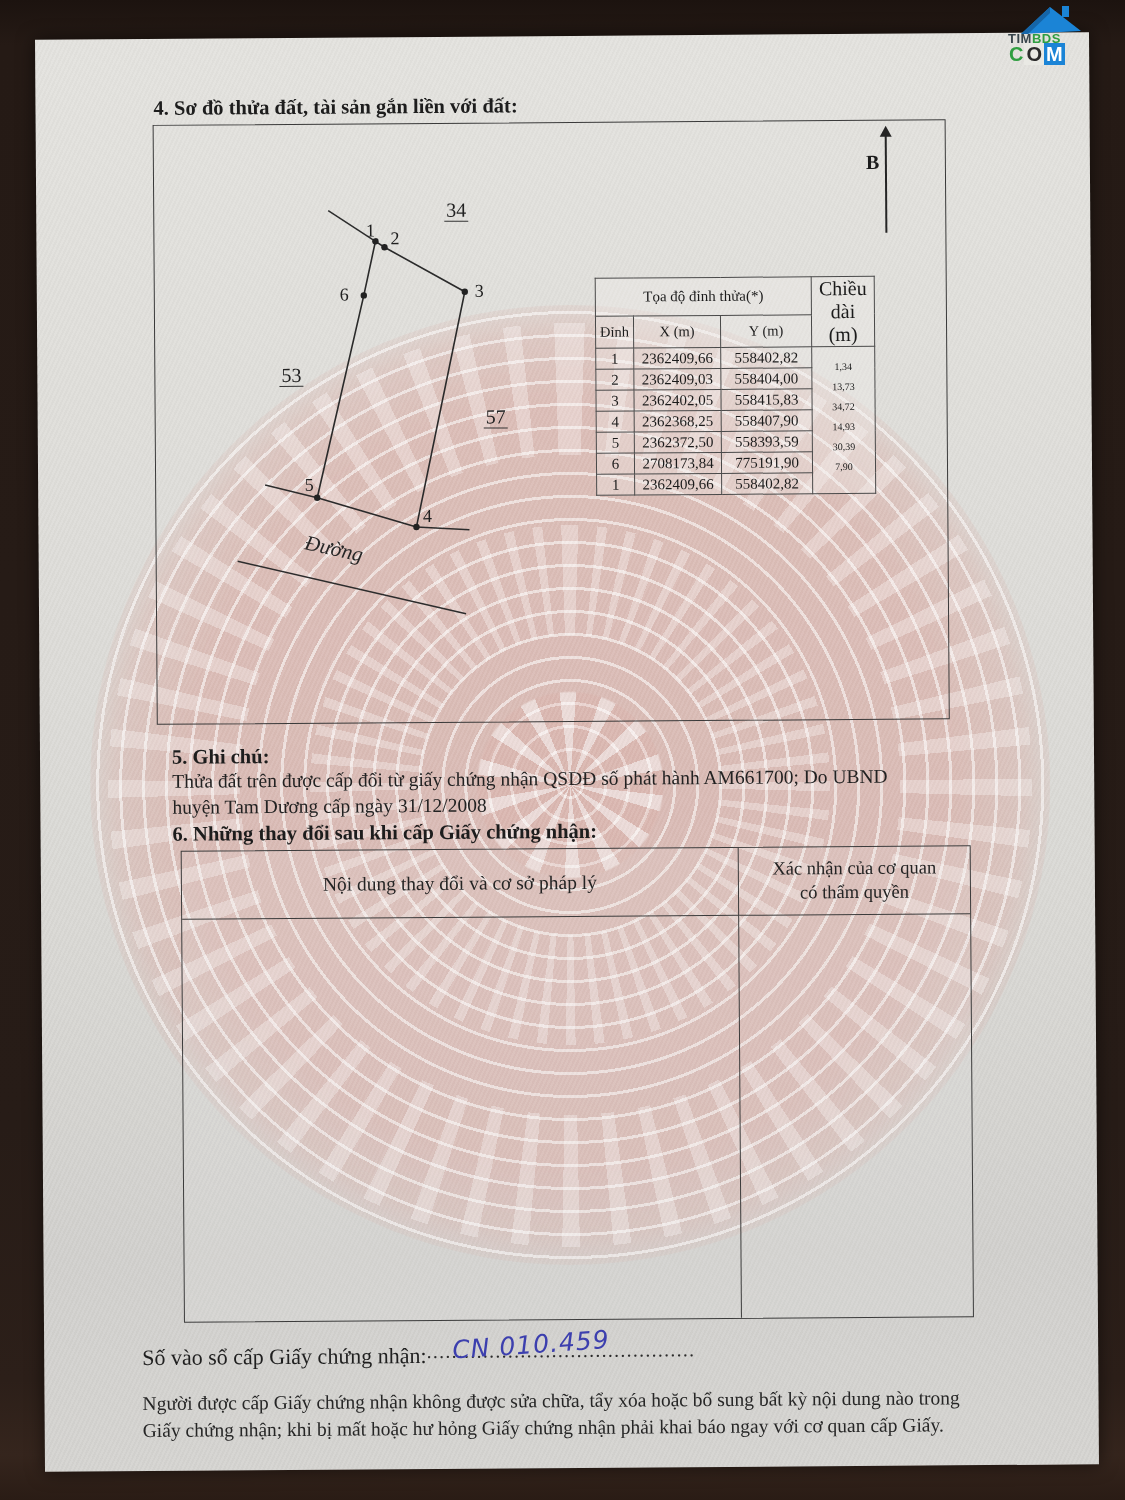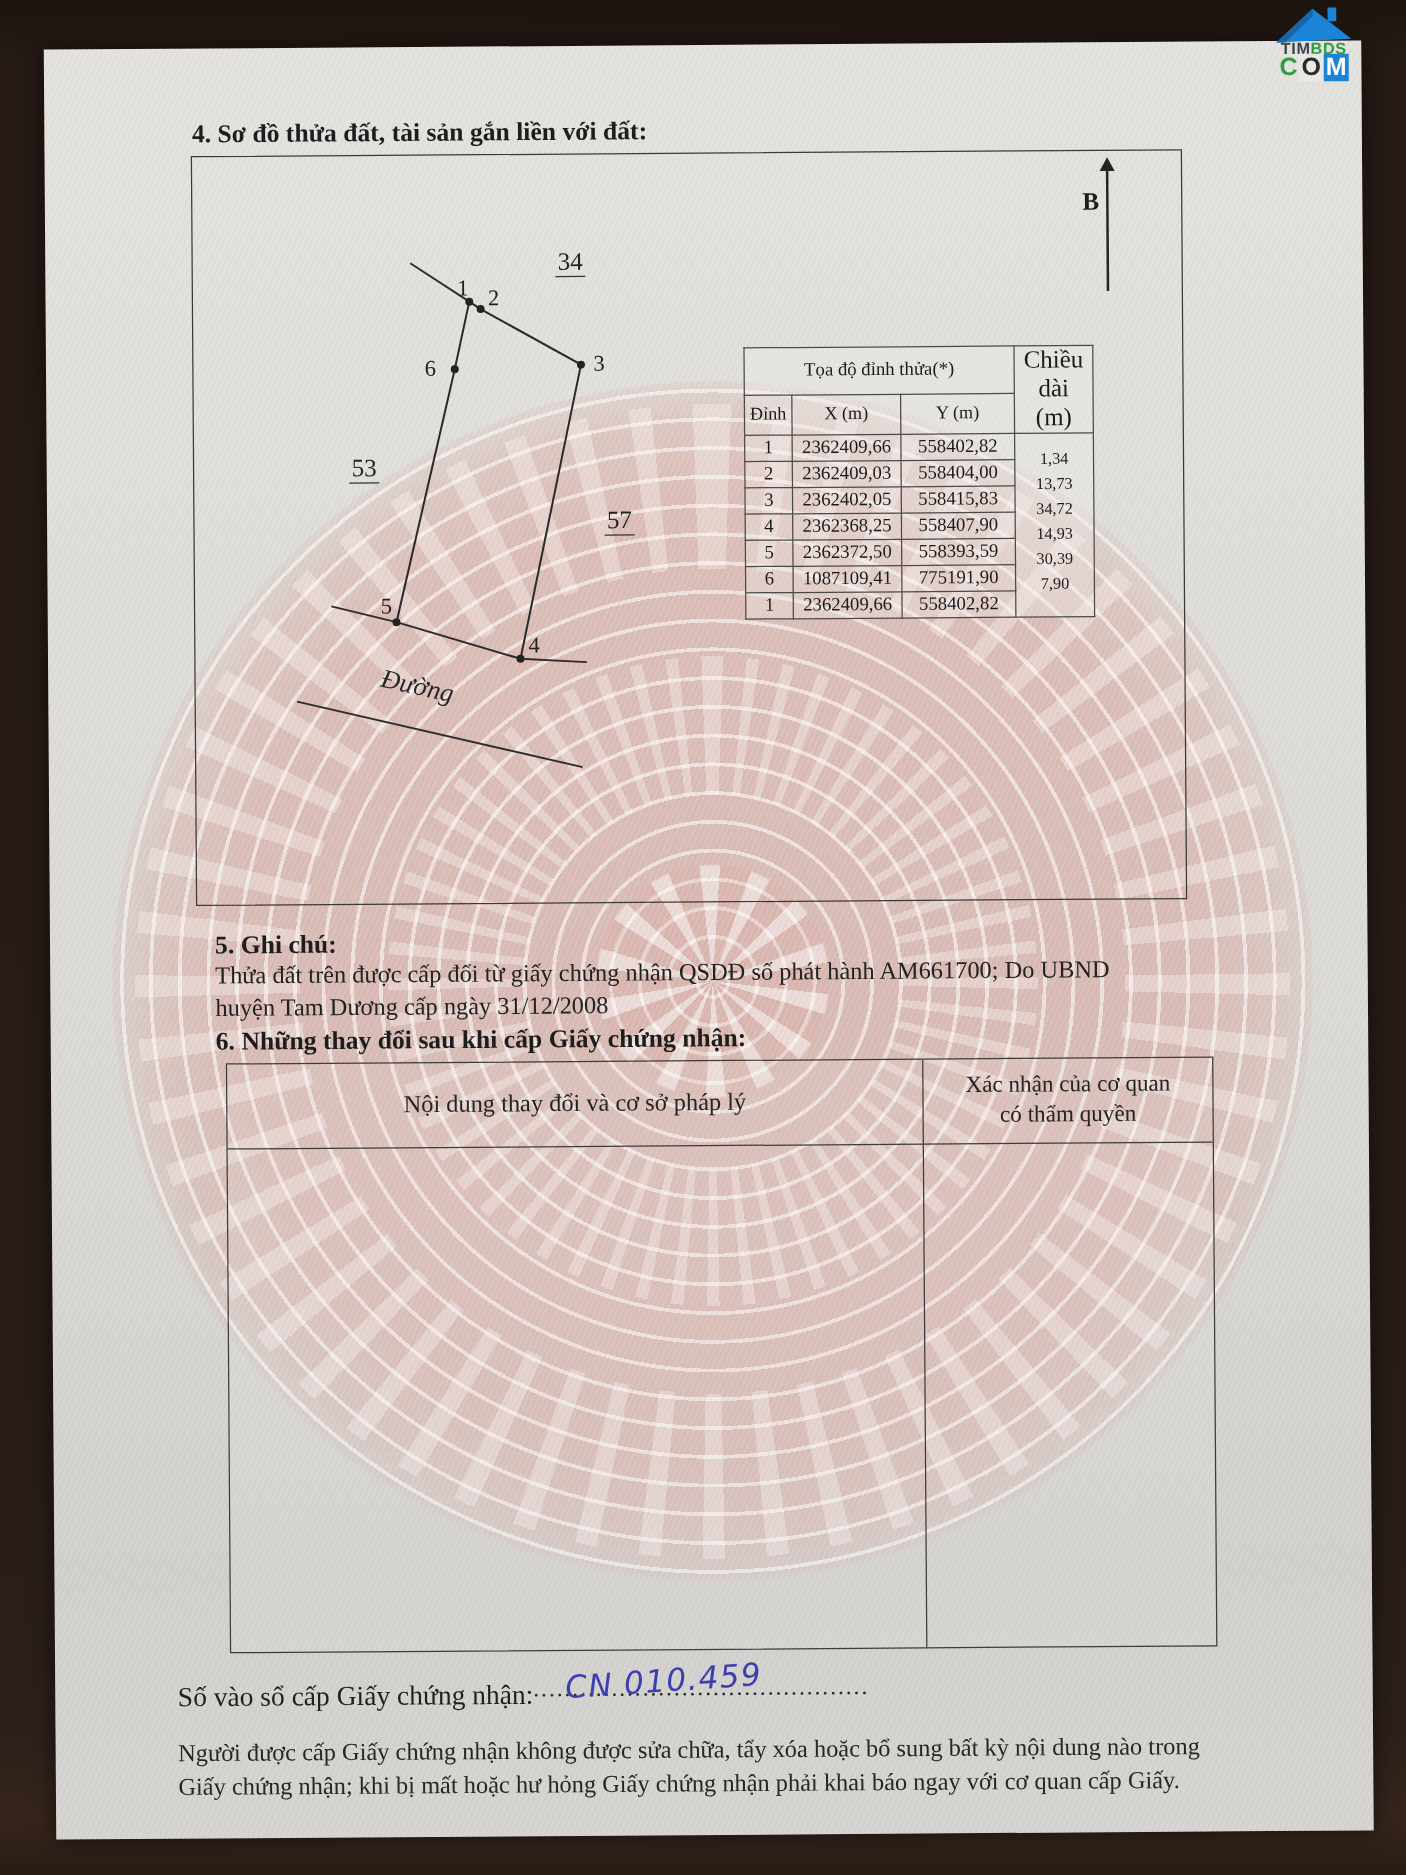--- a/index.html
+++ b/index.html
@@ -45,40 +45,40 @@
 
   
   .coord-table{position:absolute;left:558px;top:242px;border-collapse:collapse;background:rgba(240,239,236,.35);
     font-family:"Liberation Serif",serif;font-size:14.5px;color:#1b1b1b;}
   .coord-table td{border:1.2px solid #4a4a4a;text-align:center;padding:0;}
   .ct-title{height:26px;font-size:15px;}
   .ct-sub td{height:22px;text-align:center;}
   .ct-data td{height:20px;font-size:15px;}
   .ct-c1{width:37px;} .ct-c2{width:86px;} .ct-c3{width:90px;} .ct-c4{width:62px;}
   .cd-cell{vertical-align:top;}
-  .cd-val{height:20px;line-height:20px;font-size:13px;}
+  .cd-val{height:20px;line-height:20px;font-size:10px;}
   .cd-first{margin-top:10px;}
   .ct-len{line-height:1.15;font-size:20px;padding:2px 1px;}
 
   
   .changes-table{position:absolute;left:140px;top:812px;width:788px;height:470px;border:1.6px solid #3c3c3c;
     display:grid;grid-template-columns:557px 1fr;grid-template-rows:68px 1fr;background:rgba(240,239,236,.12);}
   .cht-hl{border-right:1.3px solid #3c3c3c;border-bottom:1.3px solid #3c3c3c;display:flex;align-items:center;justify-content:center;font-size:19.5px;}
   .cht-hr{border-bottom:1.3px solid #3c3c3c;display:flex;flex-direction:column;align-items:center;justify-content:center;font-size:18.5px;line-height:1.25;text-align:center;}
   .cht-bl{border-right:1.3px solid #3c3c3c;}
 
   
   .sovaoso{position:absolute;left:98px;top:1304px;font-size:22px;color:#1f1f1f;white-space:nowrap;}
   .svs-dots{display:inline-block;width:268px;overflow:hidden;white-space:nowrap;letter-spacing:1.5px;font-size:19px;vertical-align:baseline;color:#2a2a2a;}
   .handwriting{position:absolute;left:408px;top:1294px;font-family:"DejaVu Sans",sans-serif;font-style:italic;
     font-size:25px;letter-spacing:1px;color:#3c3fae;transform:rotate(-3.5deg);white-space:nowrap;}
   .note-line{position:absolute;font-size:19.5px;color:#262626;white-space:nowrap;}
 
   
-  .logo{position:absolute;left:1008px;top:3px;width:86px;text-align:center;font-family:"Liberation Sans",sans-serif;}
+  .logo{position:absolute;left:1008px;top:3px;width:86px;font-family:"Liberation Sans",sans-serif;}
   .logo-roof{display:block;margin:0 auto;}
   .logo-line1{font-size:13px;font-weight:bold;letter-spacing:.5px;line-height:11px;margin-top:-2px;}
   .logo-tim{color:#39464c;} .logo-bds{color:#2f9e41;}
   .logo-line2{margin-top:1px;font-size:20px;font-weight:bold;line-height:18px;}
   .logo-c{color:#2f9e41;padding:0 1px;}
   .logo-o{color:#2b2b2b;background:#e9e9e4;padding:0 2px;}
   .logo-m{color:#ffffff;background:#1b84d6;padding:0 2px;}
 </style>
 </head>
 <body>
@@ -174,21 +174,21 @@
         <td>2362368,25</td>
         <td>558407,90</td>
       </tr>
       <tr class="ct-data">
         <td>5</td>
         <td>2362372,50</td>
         <td>558393,59</td>
       </tr>
       <tr class="ct-data">
         <td>6</td>
-        <td>1087109,41</td>
+        <td>2708173,84</td>
         <td>775191,90</td>
       </tr>
       <tr class="ct-data">
         <td>1</td>
         <td>2362409,66</td>
         <td>558402,82</td>
       </tr>
     </tbody>
       </table>
 

